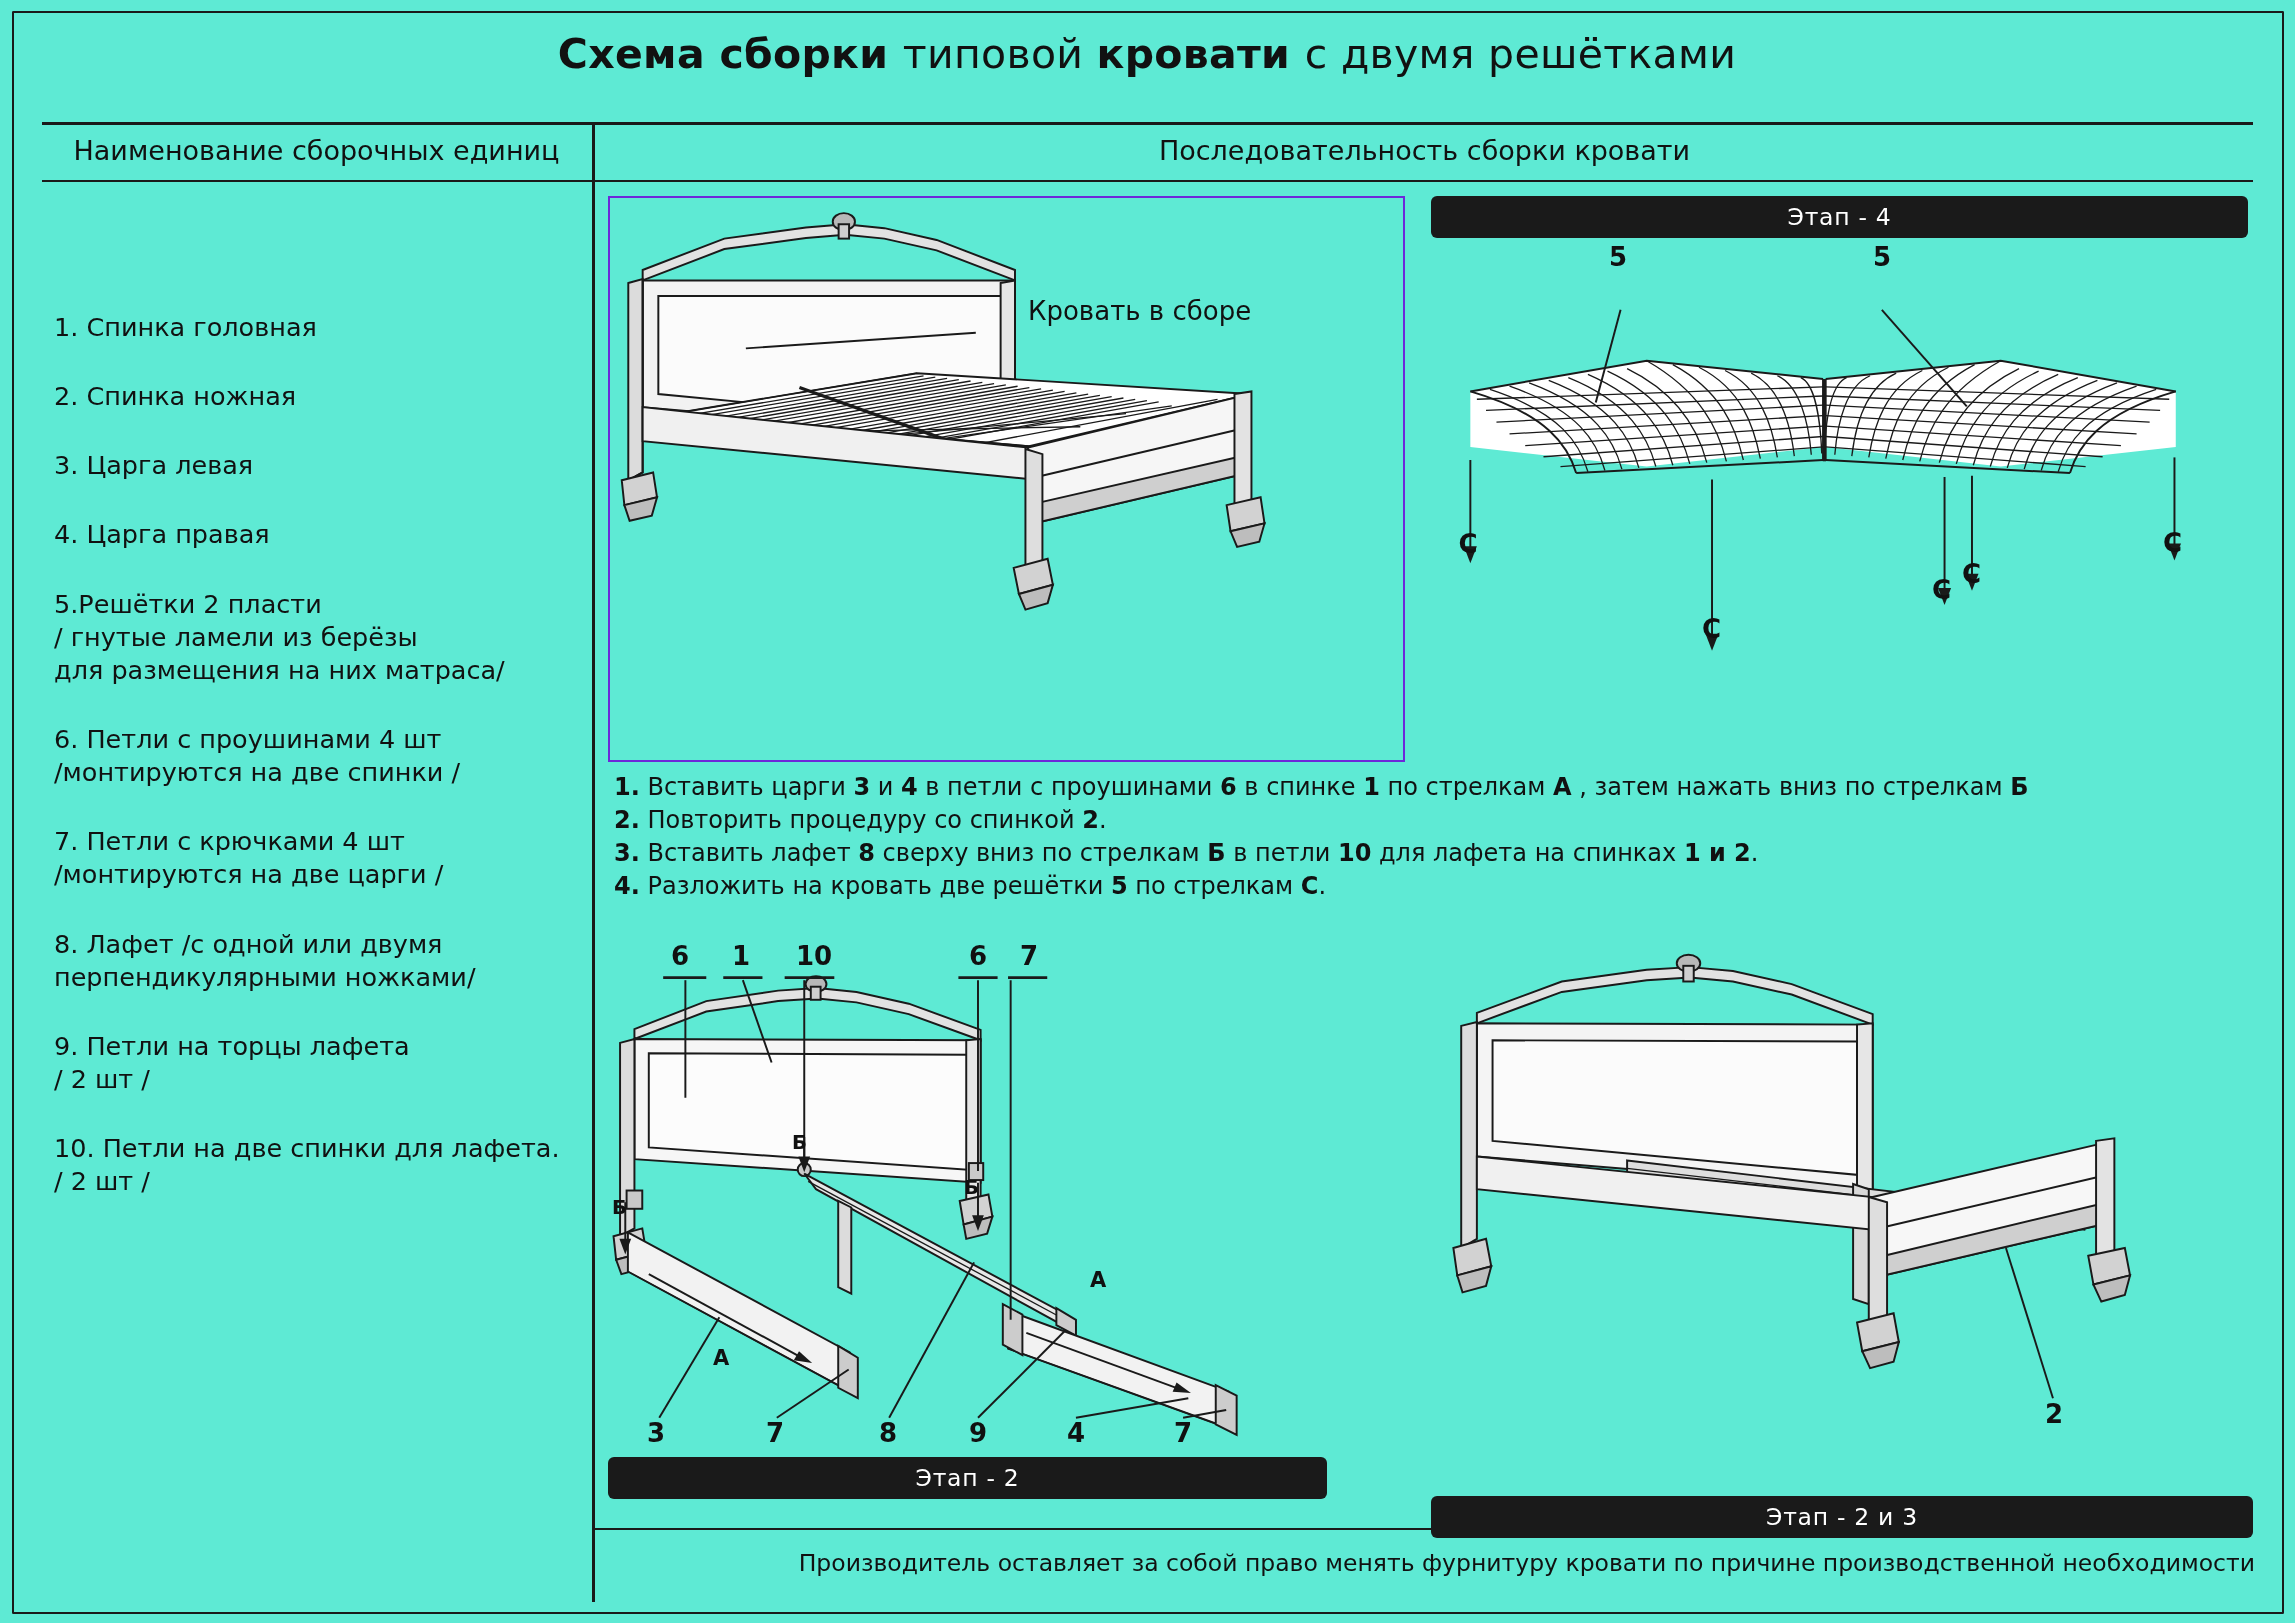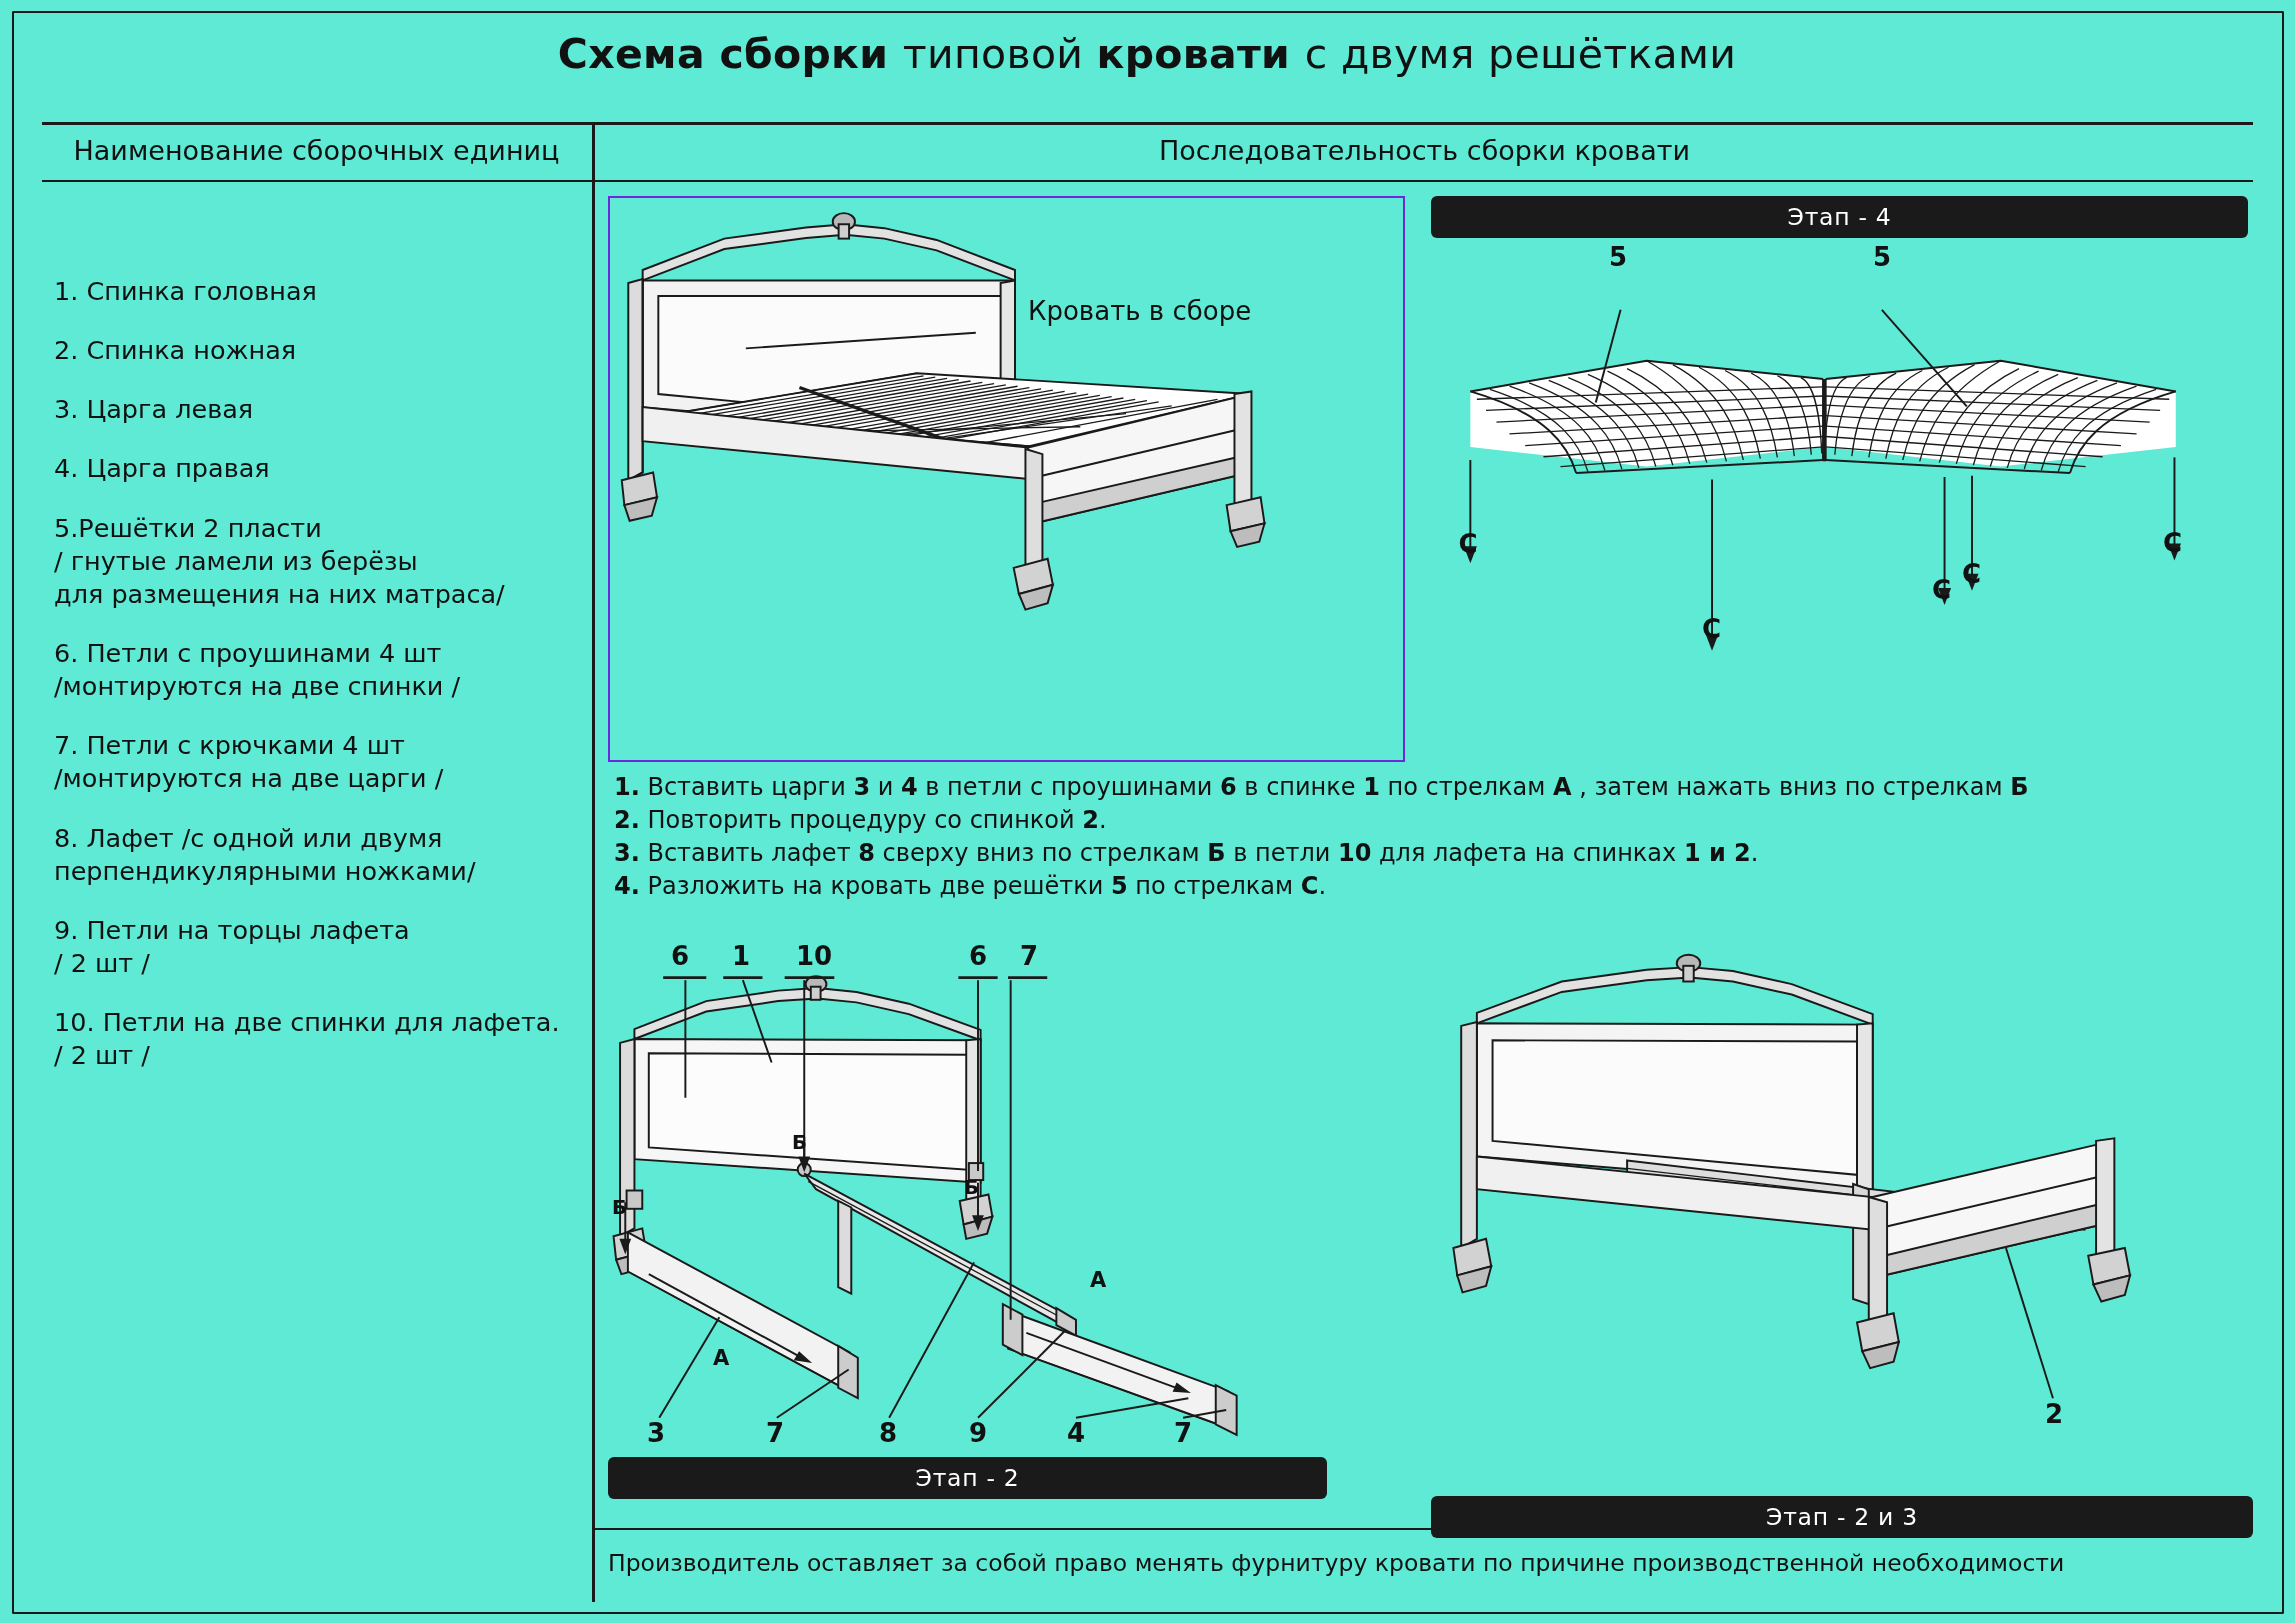--- a/index.html
+++ b/index.html
@@ -93,20 +93,21 @@
     left: 54px;
     top: 275px;
     width: 523px;
   }
   .part {
     font-size: 25.5px;
     line-height: 1.30;
     color: #111;
     margin-bottom: 26px;
     white-space: pre-line;
+    margin-top: 36px;
   }
 
   
   .box-assembled {
     position: absolute;
     left: 608px;
     top: 196px;
     width: 797px;
     height: 566px;
     border: 2px solid #6d28d9;
@@ -153,21 +154,21 @@
     left: 1431px;
     top: 941px;
     width: 822px;
     height: 575px;
   }
   .footer-note {
     position: absolute;
     left: 608px;
     top: 1549px;
     width: 1647px;
-    text-align: left;
+    text-align: right;
     font-size: 23.5px;
     color: #111;
     white-space: nowrap;
   }
   .hr-footer {
     position: absolute;
     left: 592px;
     top: 1528px;
     width: 1661px;
     height: 2px;

